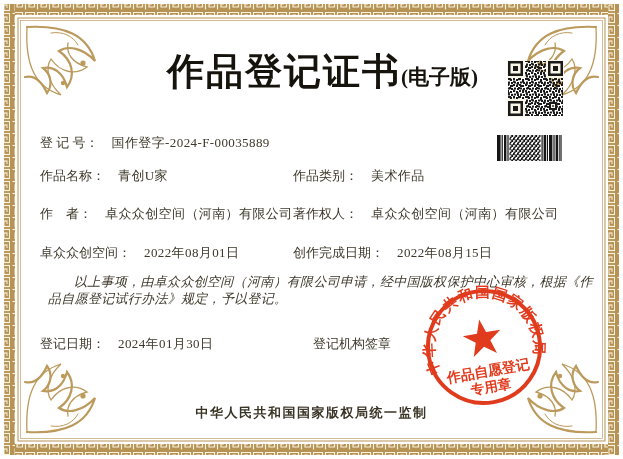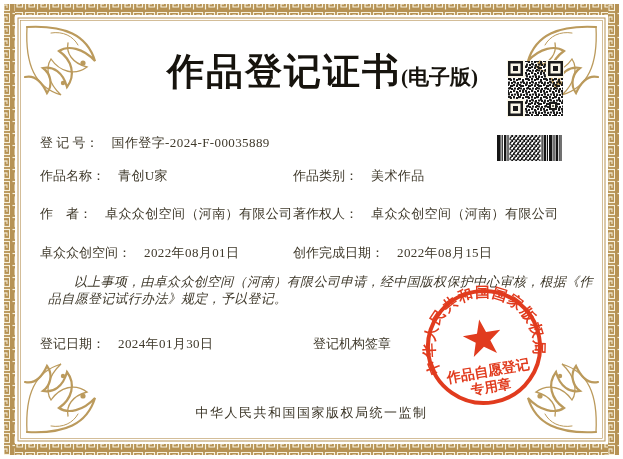--- a/index.html
+++ b/index.html
@@ -32,21 +32,21 @@
   .row .right2 { position:absolute; left:273px; top:0; }
   .statement {
     position:absolute; left:48px; top:273px; width:545px;
     font-size:13px; line-height:17px; color:#3e382a;
     text-indent:2em; margin:0; letter-spacing:.3px;font-style:italic;
   }
   .seal { position:absolute; left:414px; top:277px; }
   .seal text { font-weight:700; }
   .footer {
     position:absolute; left:0; top:404px; width:623px;
-    text-align:center; font-size:13px; font-weight:400;
+    text-align:center; font-size:13px; font-weight:700;
     letter-spacing:1.5px; color:#3a3426;
   }
 </style>
 </head>
 <body>
 
 <div class="page">
 
   <svg class="frame" width="623" height="459" viewBox="0 0 623 459">
     <defs>

